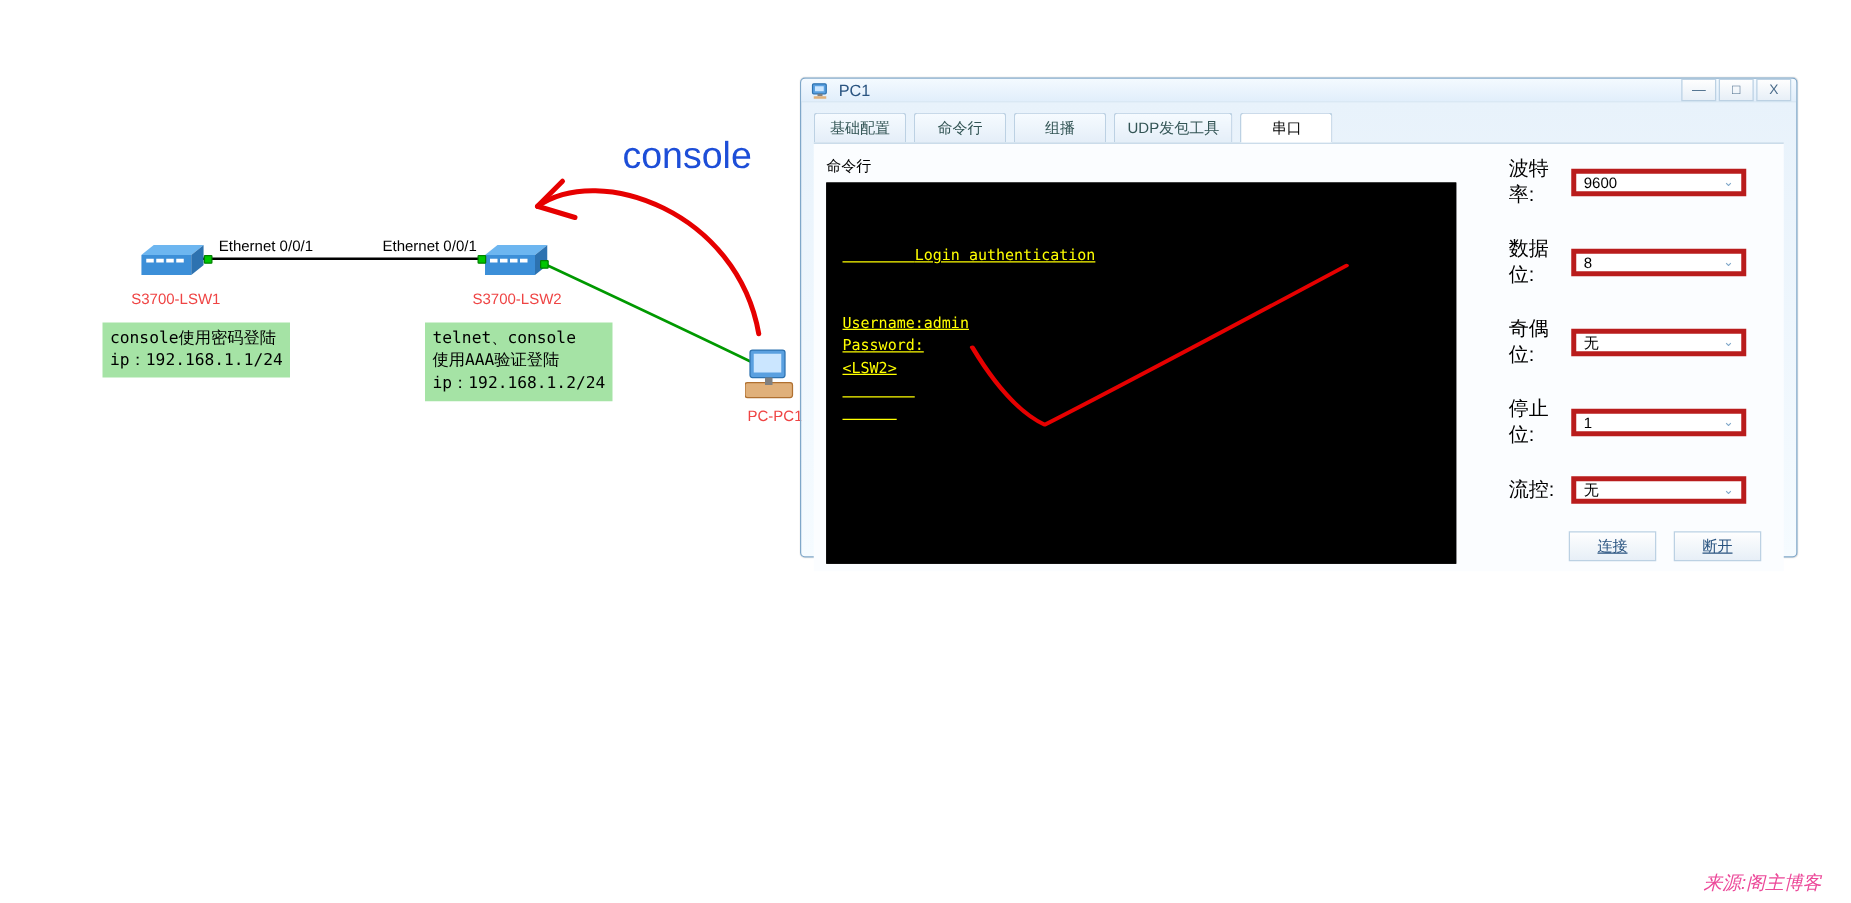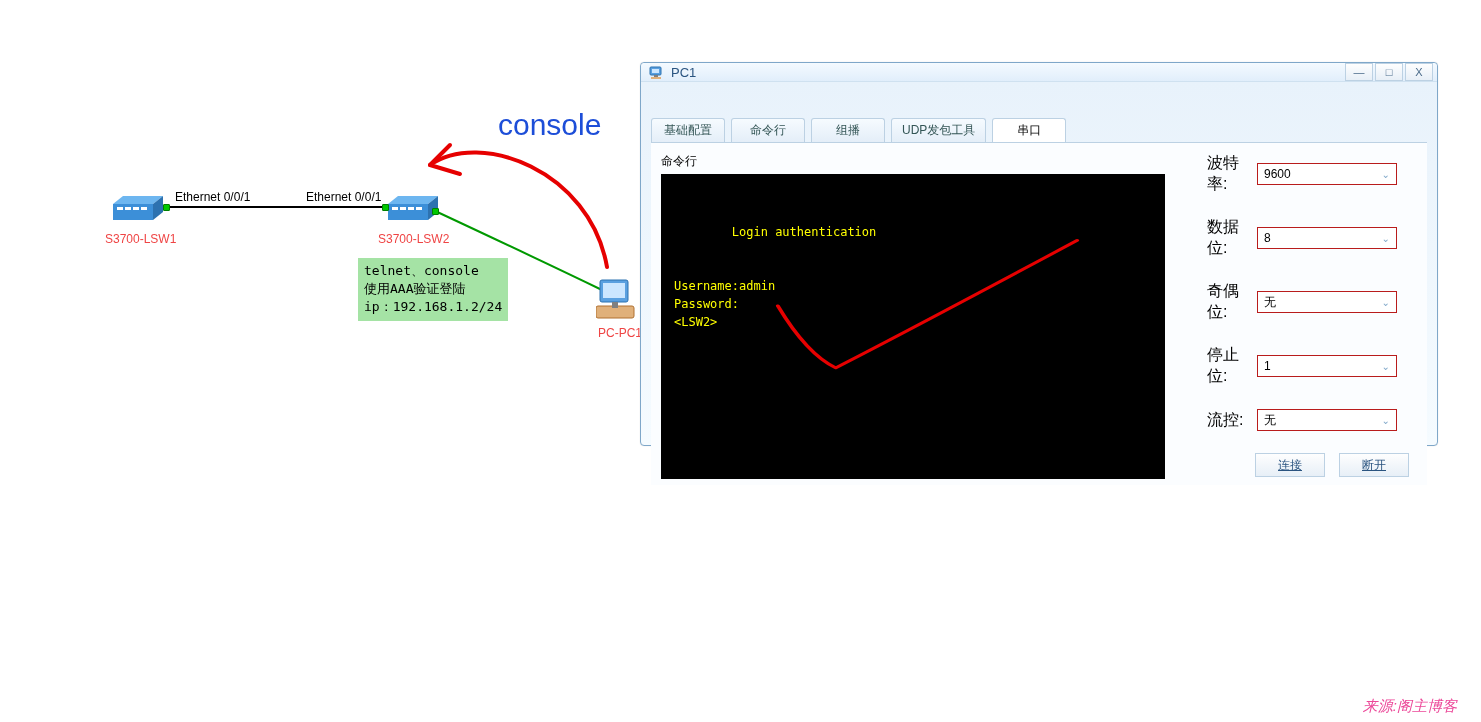--- a/index.html
+++ b/index.html
@@ -120,21 +120,20 @@
     height: 24px;
     padding: 0 10px;
     border: 1px solid #bcd1e3;
     border-bottom: none;
     border-radius: 3px 3px 0 0;
     background: linear-gradient(#f6fbff,#e4eef8);
     display: flex; align-items: center; justify-content: center;
     font-size: 12px;
     color: #355;
     cursor: pointer;
-    margin-top: 28px;
   }
   .tab.active {
     background: #fff;
     color: #000;
     position: relative;
     z-index: 2;
   }
 
   .content {
     flex: 1;
@@ -160,20 +159,21 @@
     flex: 1;
     background: #000;
     border: 1px solid #000;
     font-family: Consolas, monospace;
     font-size: 12px;
     color: #ffff00;
     padding: 30px 12px 12px 12px;
     line-height: 1.5;
     white-space: pre;
     position: relative;
+    text-decoration: underline;
   }
   .terminal-overlay {
     position: absolute;
     left: 0; top: 0; width: 100%; height: 100%;
     pointer-events: none;
   }
 
   .right-panel {
     flex: 1;
     padding: 10px 10px 6px 6px;
@@ -197,21 +197,21 @@
   }
   .setting-row label {
     width: 50px;
     text-align: left;
     color: #000;
     font-size: 16px;
   }
   .setting-row .select-fake {
     width: 140px;
     height: 22px;
-    border: 1px solid #b91c1c;
+    border: 4px solid #b91c1c;
     background: #fff;
     display: flex;
     align-items: center;
     justify-content: space-between;
     padding: 0 6px;
     font-size: 12px;
     color: #000;
     cursor: pointer;
   }
   .select-arrow {
@@ -272,39 +272,41 @@
       <polygon points="40,8 50,0 50,16 40,24" fill="#2d72b0"></polygon>
       <rect x="4" y="11" width="6" height="3" fill="#fff"></rect>
       <rect x="12" y="11" width="6" height="3" fill="#fff"></rect>
       <rect x="20" y="11" width="6" height="3" fill="#fff"></rect>
       <rect x="28" y="11" width="6" height="3" fill="#fff"></rect>
     </g>
       </svg>
   </div>
   <div class="port-dot" style="left:163px; top:204px"></div>
   <div class="dev-label" style="left:105px; top:232px">S3700-LSW1</div>
+  <div class="note-box" style="left:82px; top:258px">console使用密码登陆
+ip：192.168.1.1/24</div>
   <div class="eth-label" style="left:175px; top:190px">Ethernet 0/0/1</div>
 
   <div class="switch-icon" style="left:388px; top:196px">
     <svg viewBox="0 0 50 30">
         <g>
       <polygon points="0,8 40,8 50,0 10,0" fill="#6db6f0"></polygon>
       <rect x="0" y="8" width="40" height="16" fill="#3c8fd8"></rect>
       <polygon points="40,8 50,0 50,16 40,24" fill="#2d72b0"></polygon>
       <rect x="4" y="11" width="6" height="3" fill="#fff"></rect>
       <rect x="12" y="11" width="6" height="3" fill="#fff"></rect>
       <rect x="20" y="11" width="6" height="3" fill="#fff"></rect>
       <rect x="28" y="11" width="6" height="3" fill="#fff"></rect>
     </g>
       </svg>
   </div>
   <div class="port-dot" style="left:382px; top:204px"></div>
   <div class="port-dot" style="left:432px; top:208px"></div>
   <div class="dev-label" style="left:378px; top:232px">S3700-LSW2</div>
-  <div class="note-box" style="left:358px; top:258px">telnet、console
+  <div class="note-box" style="left:340px; top:258px">telnet、console
 使用AAA验证登陆
 ip：192.168.1.2/24</div>
   <div class="eth-label" style="left:306px; top:190px">Ethernet 0/0/1</div>
 
   <div class="pc-icon" style="left:596px; top:278px">
     <svg viewBox="0 0 44 44">
         <g>
       <rect x="4" y="2" width="28" height="22" rx="2" fill="#5aa0e0" stroke="#2d72b0"></rect>
       <rect x="7" y="5" width="22" height="15" fill="#cbe6ff"></rect>
       <rect x="0" y="28" width="38" height="12" rx="2" fill="#e0b07a" stroke="#b07030"></rect>

